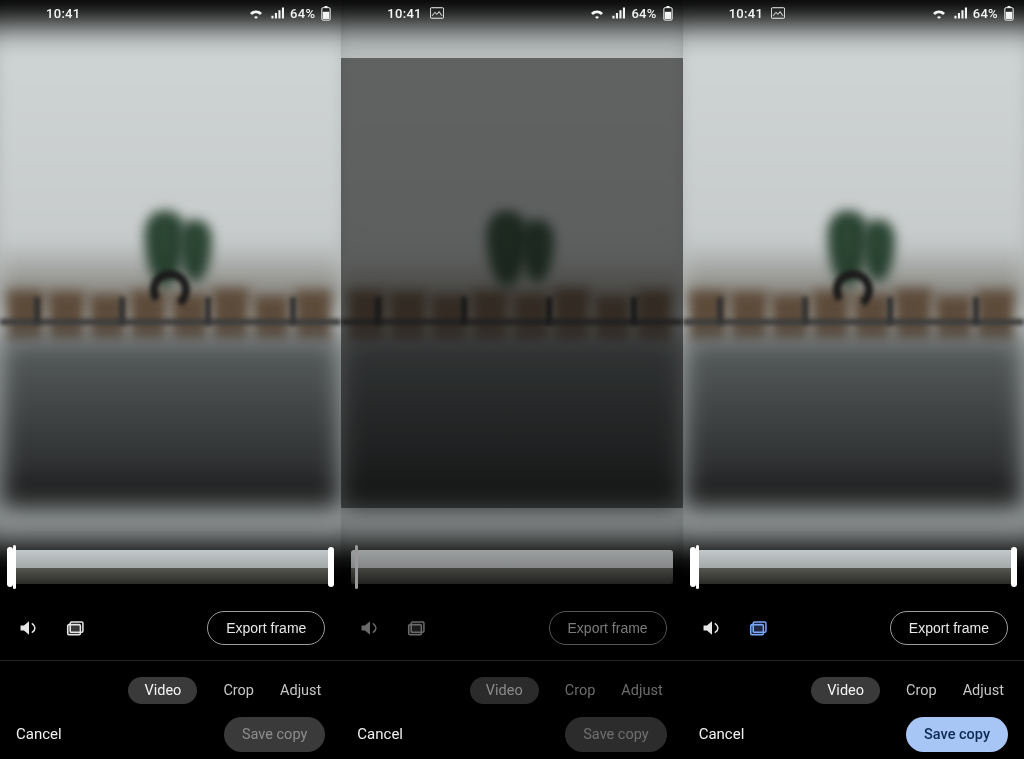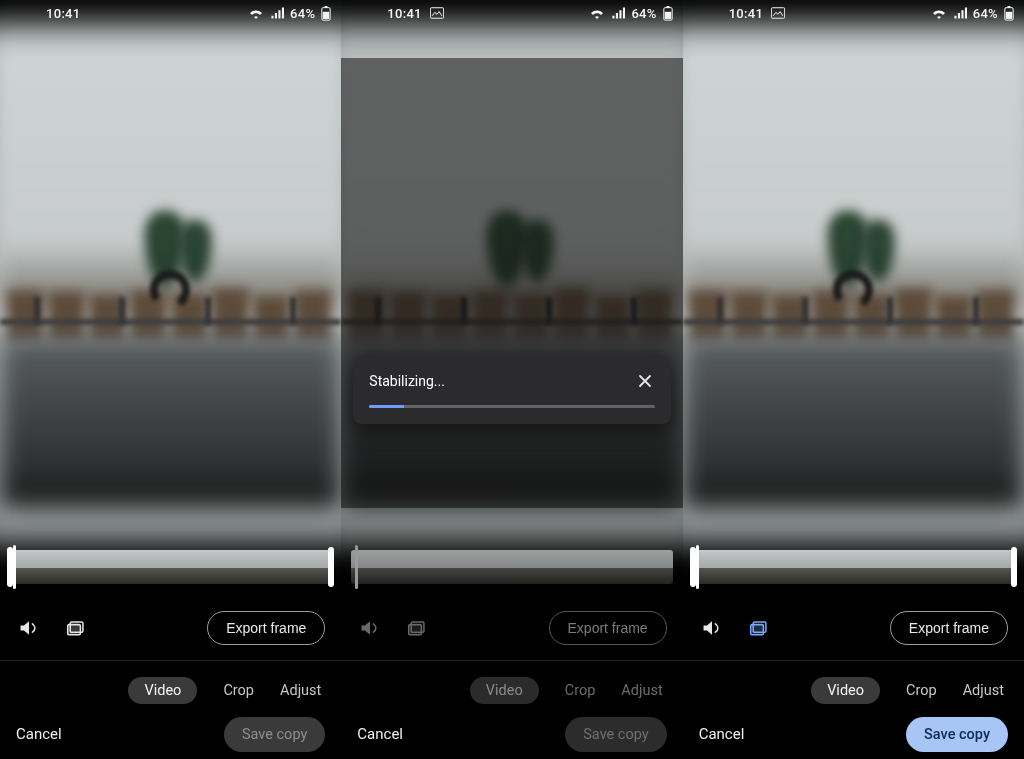--- a/index.html
+++ b/index.html
@@ -250,33 +250,20 @@
       <div class="tree" style="left:52%;top:36%;width:36px;height:66px"></div>
       <div class="rail"></div>
       <div class="railpost" style="left:10%"></div>
       <div class="railpost" style="left:35%"></div>
       <div class="railpost" style="left:60%"></div>
       <div class="railpost" style="left:85%"></div>
       <div class="wall"></div>
 
       <div class="dim-overlay"></div>
     </div>
-      <div class="modal">
-        <div class="modal-head">
-          <span>Stabilizing...</span>
-          <span class="modal-x">
-            <svg width="16" height="16" viewBox="0 0 16 16">
-              <path d="M3 3l10 10M13 3L3 13" stroke="#e8e8e8" stroke-width="1.8" stroke-linecap="round"></path>
-            </svg>
-          </span>
-        </div>
-        <div class="progress-track">
-          <div class="progress-fill" style="width:12%"></div>
-        </div>
-      </div>
     <div class="timeline-band dim">
       <div class="frames">
           <div class="frame-col">
             <div class="top"></div>
             <div class="bot"></div>
           </div>
           <div class="frame-col">
             <div class="top"></div>
             <div class="bot"></div>
           </div>

